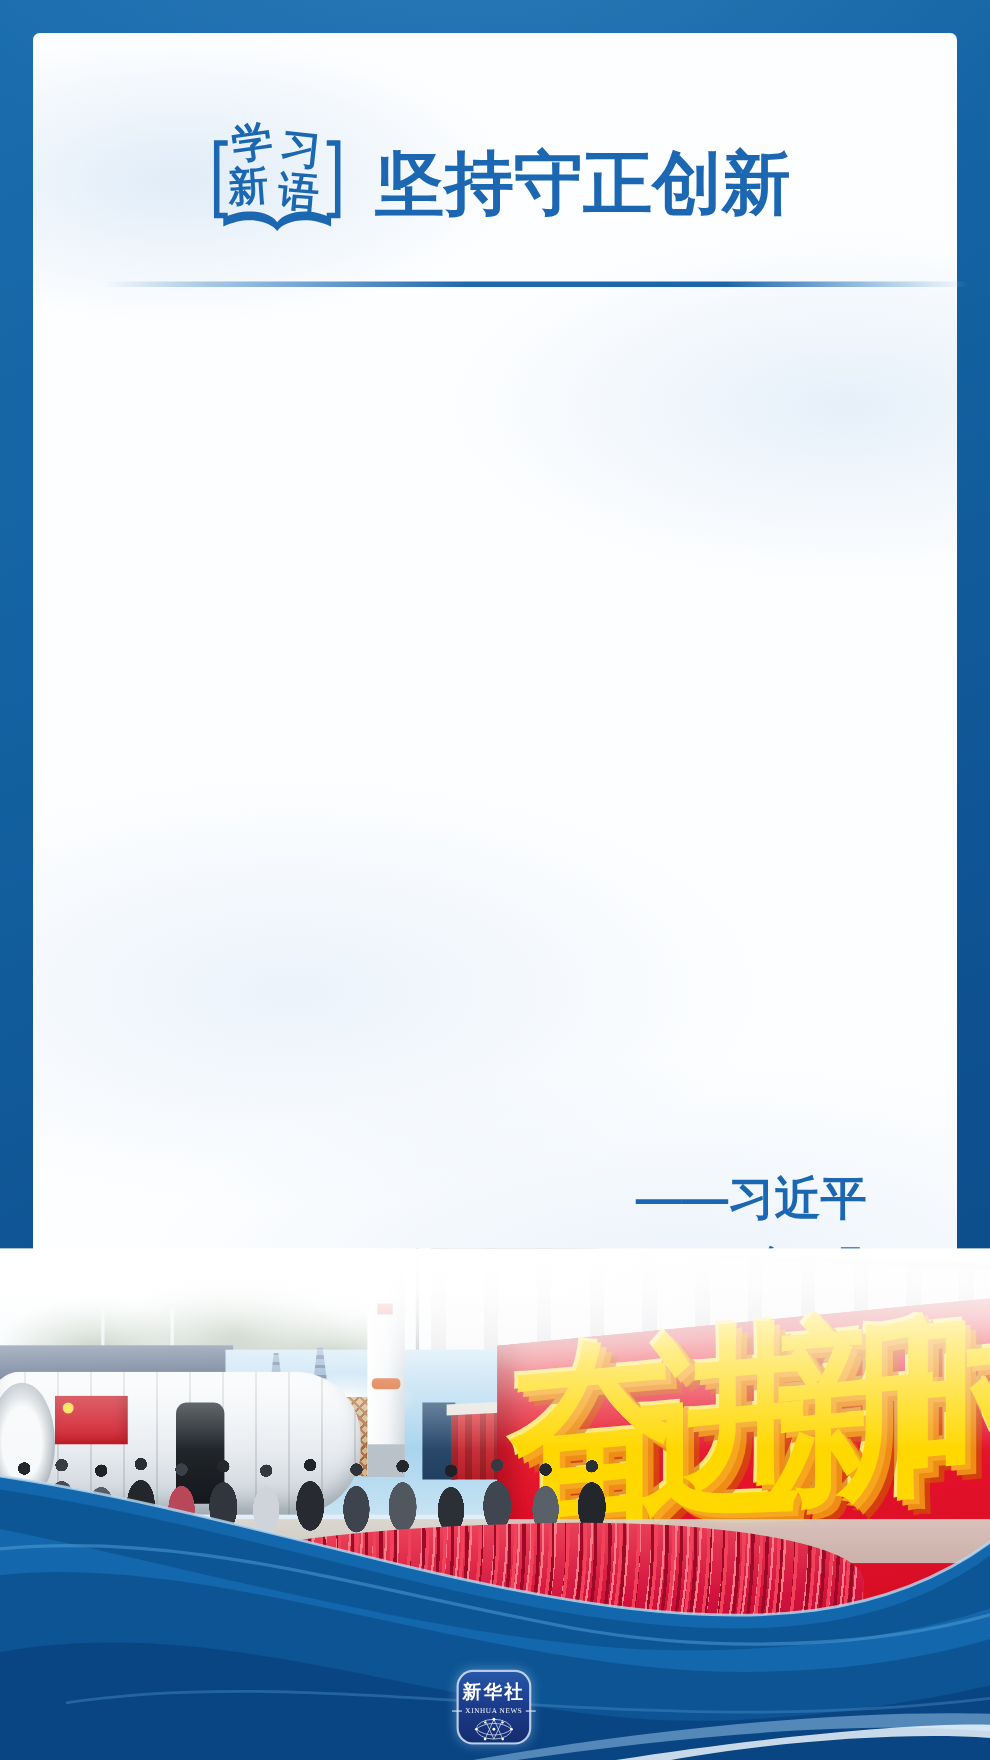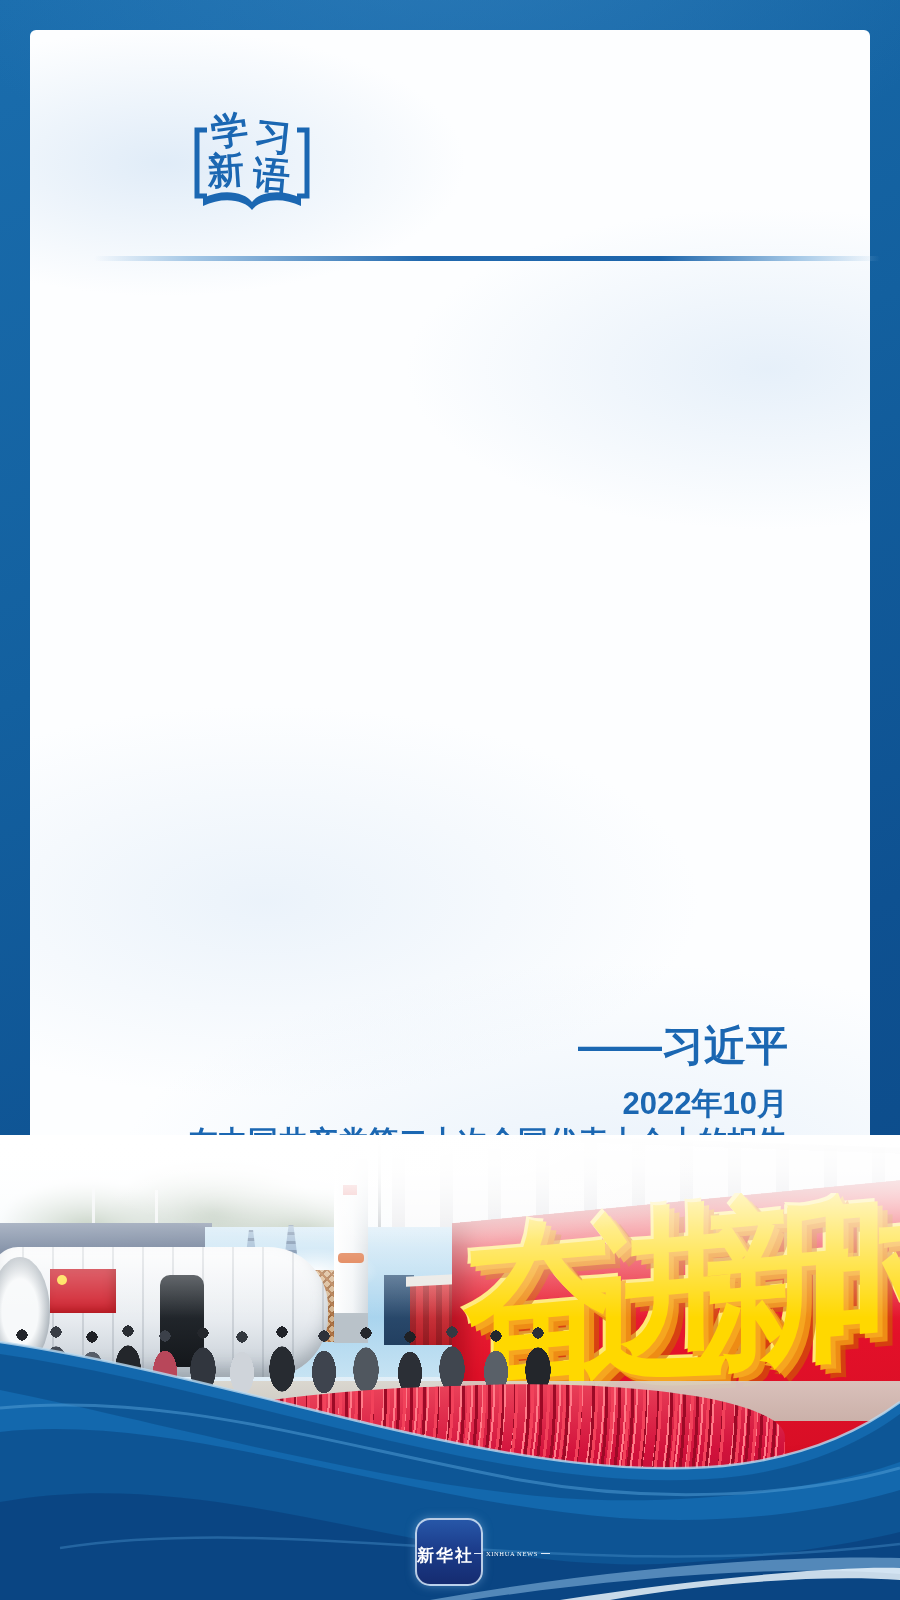--- a/index.html
+++ b/index.html
@@ -39,21 +39,21 @@
     position:absolute;left:64px;top:226px;width:786px;height:5px;border-radius:3px;
     background:linear-gradient(90deg,rgba(190,214,238,0) 0%,#a6c8e6 12%,#2068ae 42%,#1d65ab 72%,#a9cbe8 90%,rgba(190,214,238,0) 100%);
   }
   
   .quote{
     position:absolute;left:66px;top:272px;width:768px;
     font-size:40px;line-height:58px;font-weight:bold;color:#1b67b2;
     text-align:justify;text-indent:2em;letter-spacing:0;
   }
   
-  .attr{position:absolute;right:82px;text-align:right;color:#1b67b2;font-weight:bold;white-space:nowrap;}
+  .attr{position:absolute;right:82px;text-align:right;color:#1b67b2;font-weight:bold;white-space:nowrap;margin-top:44px;}
   .attr-author{top:988px;font-size:42px;}
   .attr-date{top:1053px;font-size:31px;}
   .attr-source{top:1092px;font-size:30px;}
   
   .photo{position:absolute;left:0;top:1135px;width:900px;height:352px;overflow:hidden;
          background:linear-gradient(180deg,#ffffff 0%,#e9f3fa 45%,#d8e9f4 100%);}
   .trees{position:absolute;left:-20px;top:18px;width:360px;height:120px;border-radius:40%;
          background:radial-gradient(120px 60px at 30% 60%,#6d8a66,transparent 75%),
                     radial-gradient(140px 70px at 65% 50%,#5d7c58,transparent 75%),
                     radial-gradient(120px 60px at 90% 65%,#68855f,transparent 75%);
@@ -169,21 +169,21 @@
       background:
         radial-gradient(500px 150px at 45% 0%,rgba(255,255,255,.95),transparent 75%),
         linear-gradient(180deg,#ffffff 0%,rgba(255,255,255,.9) 10%,rgba(255,255,255,.55) 26%,rgba(255,255,255,0) 52%);}
   
   .waves{position:absolute;left:0;top:1312px;width:900px;height:288px;}
   
   .badge{position:absolute;left:415px;top:1518px;width:68px;height:68px;border-radius:15px;
       background:linear-gradient(180deg,#2757a8 0%,#1c3d8c 45%,#152c70 100%);
       border:2px solid rgba(214,232,248,.85);
       box-shadow:0 0 10px rgba(130,180,225,.5);
-      display:flex;flex-direction:row;align-items:center;justify-content:flex-start;color:#fff;}
+      display:flex;flex-direction:column;align-items:center;justify-content:flex-start;color:#fff;}
   .badge .cn{font-size:17px;font-weight:bold;letter-spacing:2px;margin-top:7px;white-space:nowrap;}
   .badge .en{font-size:6.5px;letter-spacing:.6px;margin-top:2px;display:flex;align-items:center;gap:3px;white-space:nowrap;
       font-family:"Liberation Serif","DejaVu Serif",serif;}
   .badge .en:before,.badge .en:after{content:"";display:block;width:9px;height:1px;background:#dfe9f6;}
   .badge svg{margin-top:2px;}
 </style>
 </head>
 <body>
 
 <div class="stage">
@@ -193,20 +193,21 @@
       <svg width="118" height="104" viewBox="0 0 118 104">
         <path d="M14 20 L4 20 L4 86 L14 86" fill="none" stroke="#1b67b2" stroke-width="5"></path>
         <path d="M104 20 L114 20 L114 86 L104 86" fill="none" stroke="#1b67b2" stroke-width="5"></path>
         <path d="M10 88 C 30 78, 52 82, 59 92 C 66 82, 88 78, 108 88 L108 96 C 88 86, 66 90, 59 100 C 52 90, 30 86, 10 96 Z" fill="#1b67b2"></path>
       </svg>
       <span class="ch ch0">学</span>
       <span class="ch ch1">习</span>
       <span class="ch ch2">新</span>
       <span class="ch ch3">语</span>
     </div>
+    <div class="title">坚持守正创新</div>
     <div class="divider"></div>
     <div class="attr attr-author" style="position:absolute;">——习近平</div>
     <div class="attr attr-date" style="position:absolute;">2022年10月</div>
     <div class="attr attr-source" style="position:absolute;">在中国共产党第二十次全国代表大会上的报告</div>
   </div>
 
   <div class="photo">
     <div class="trees"></div>
     <div class="building"></div>
     <div class="flagpole"></div>

